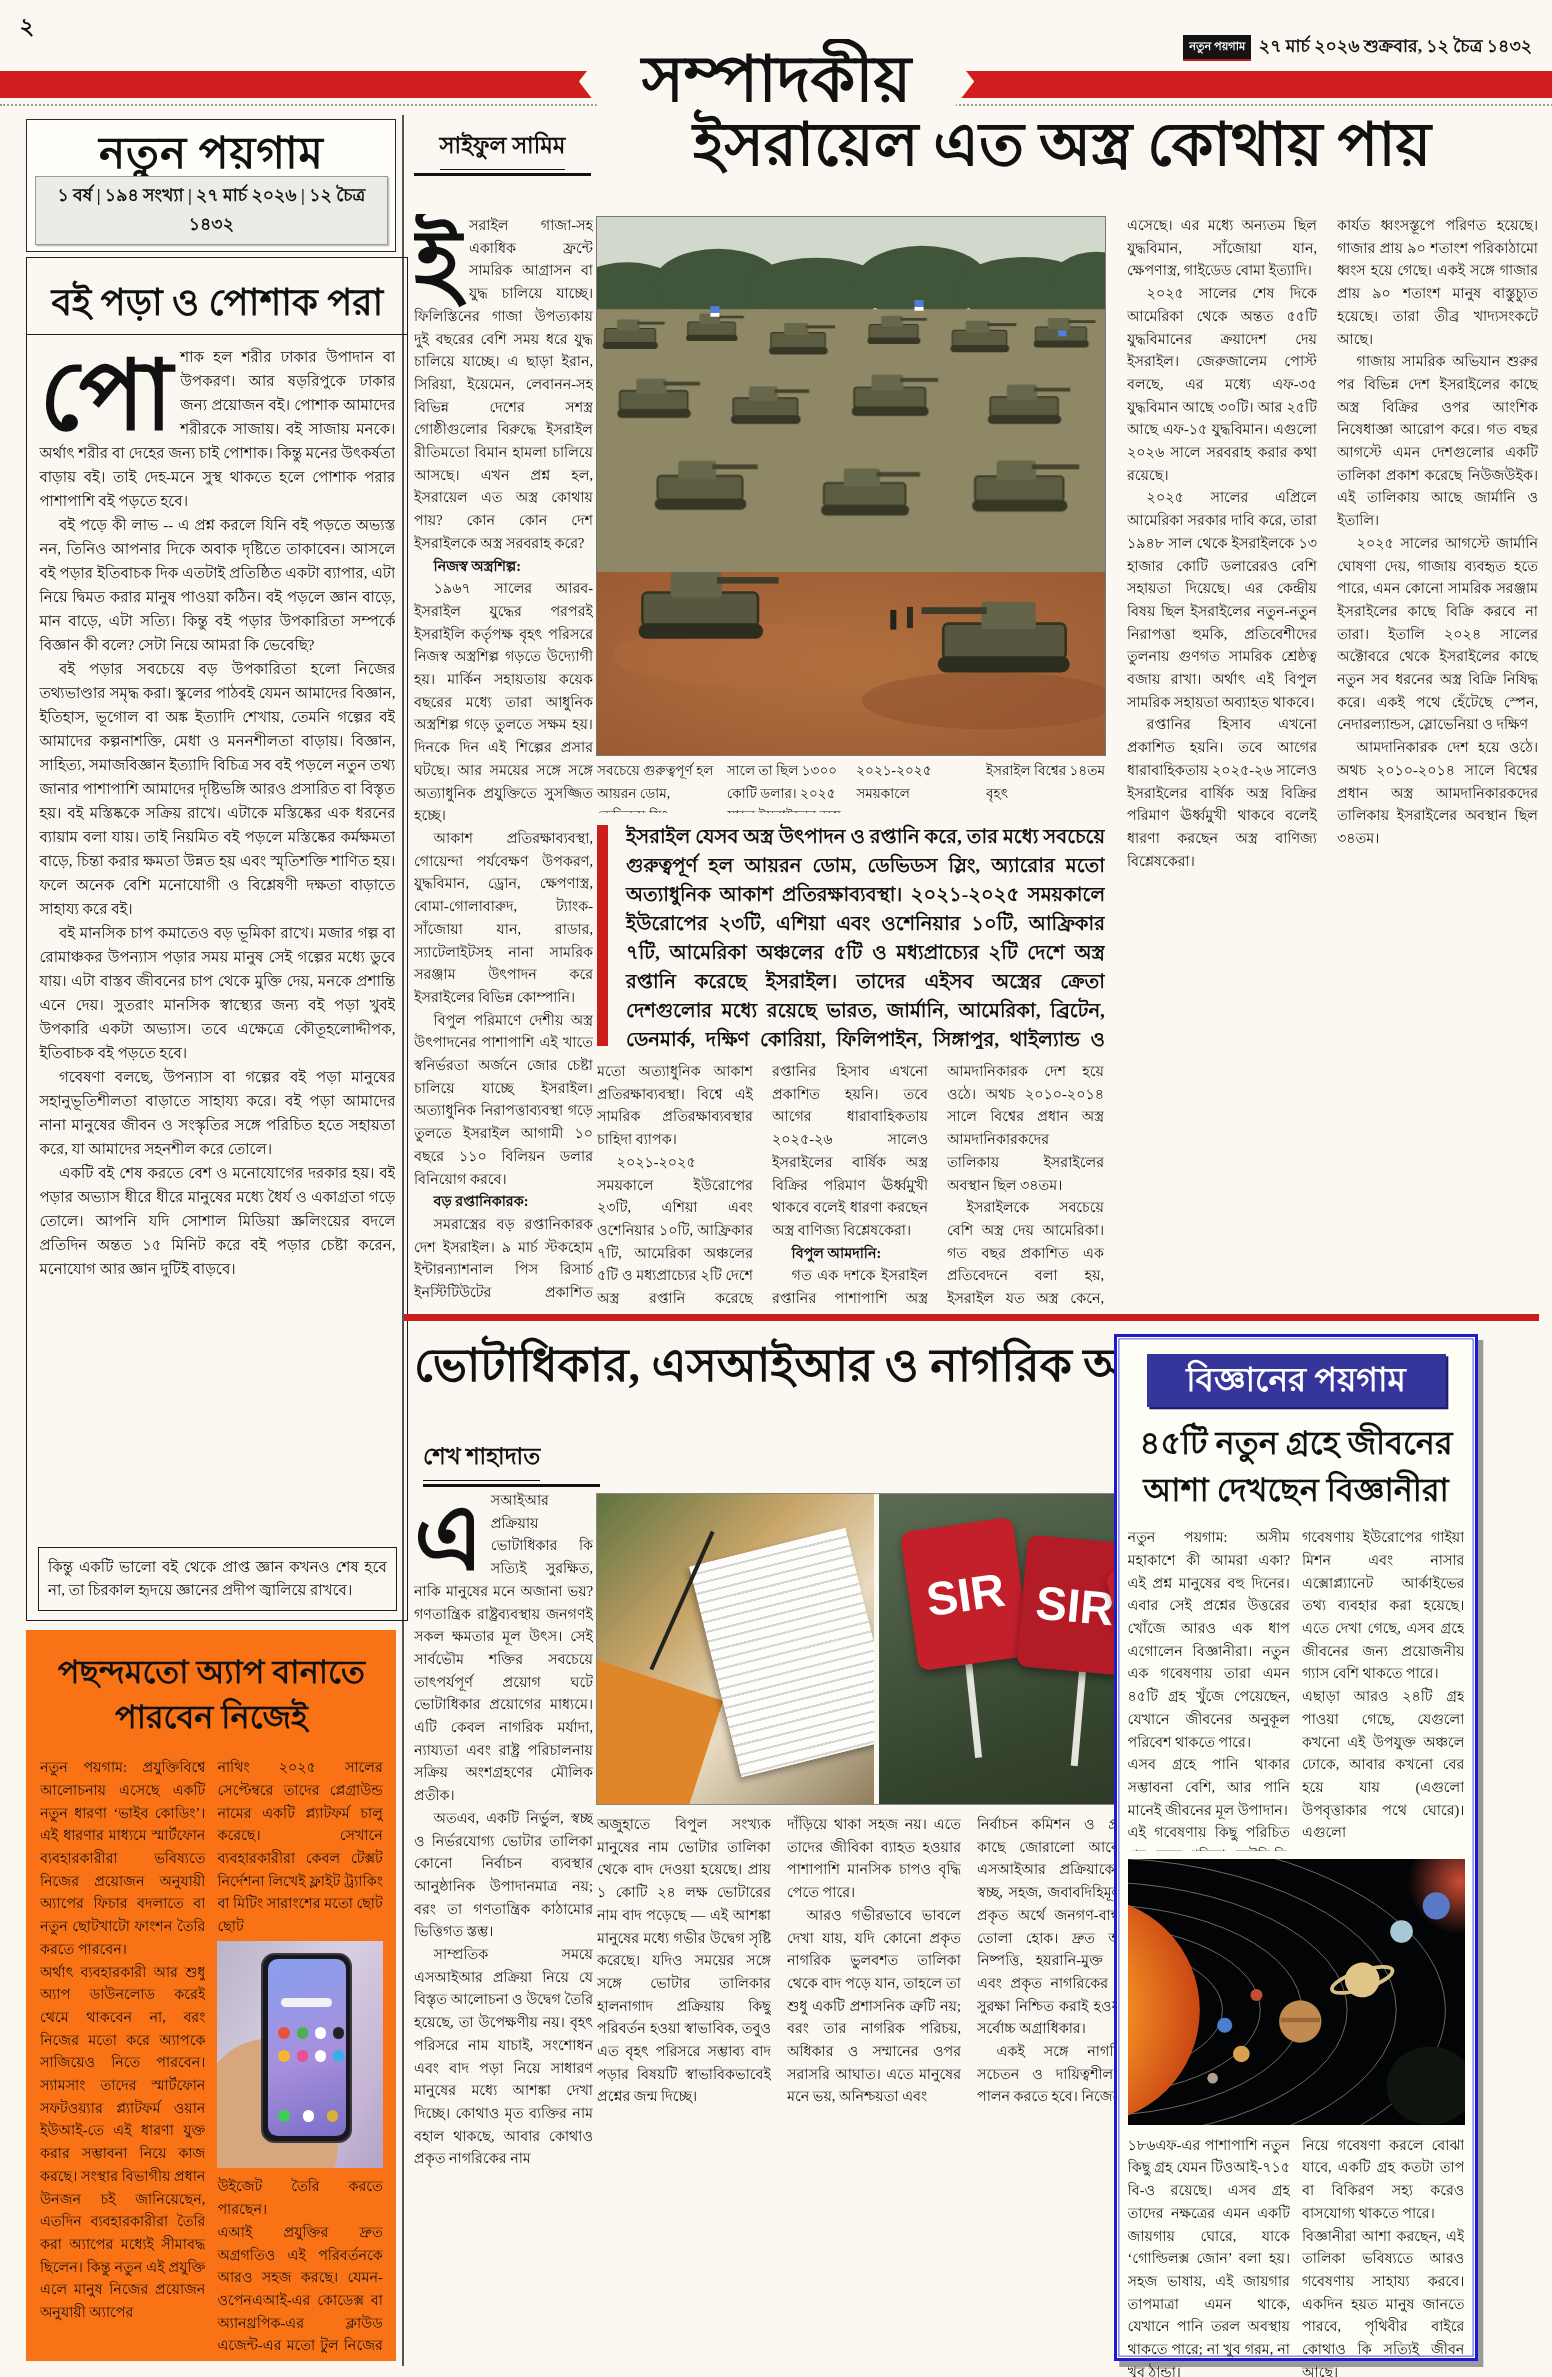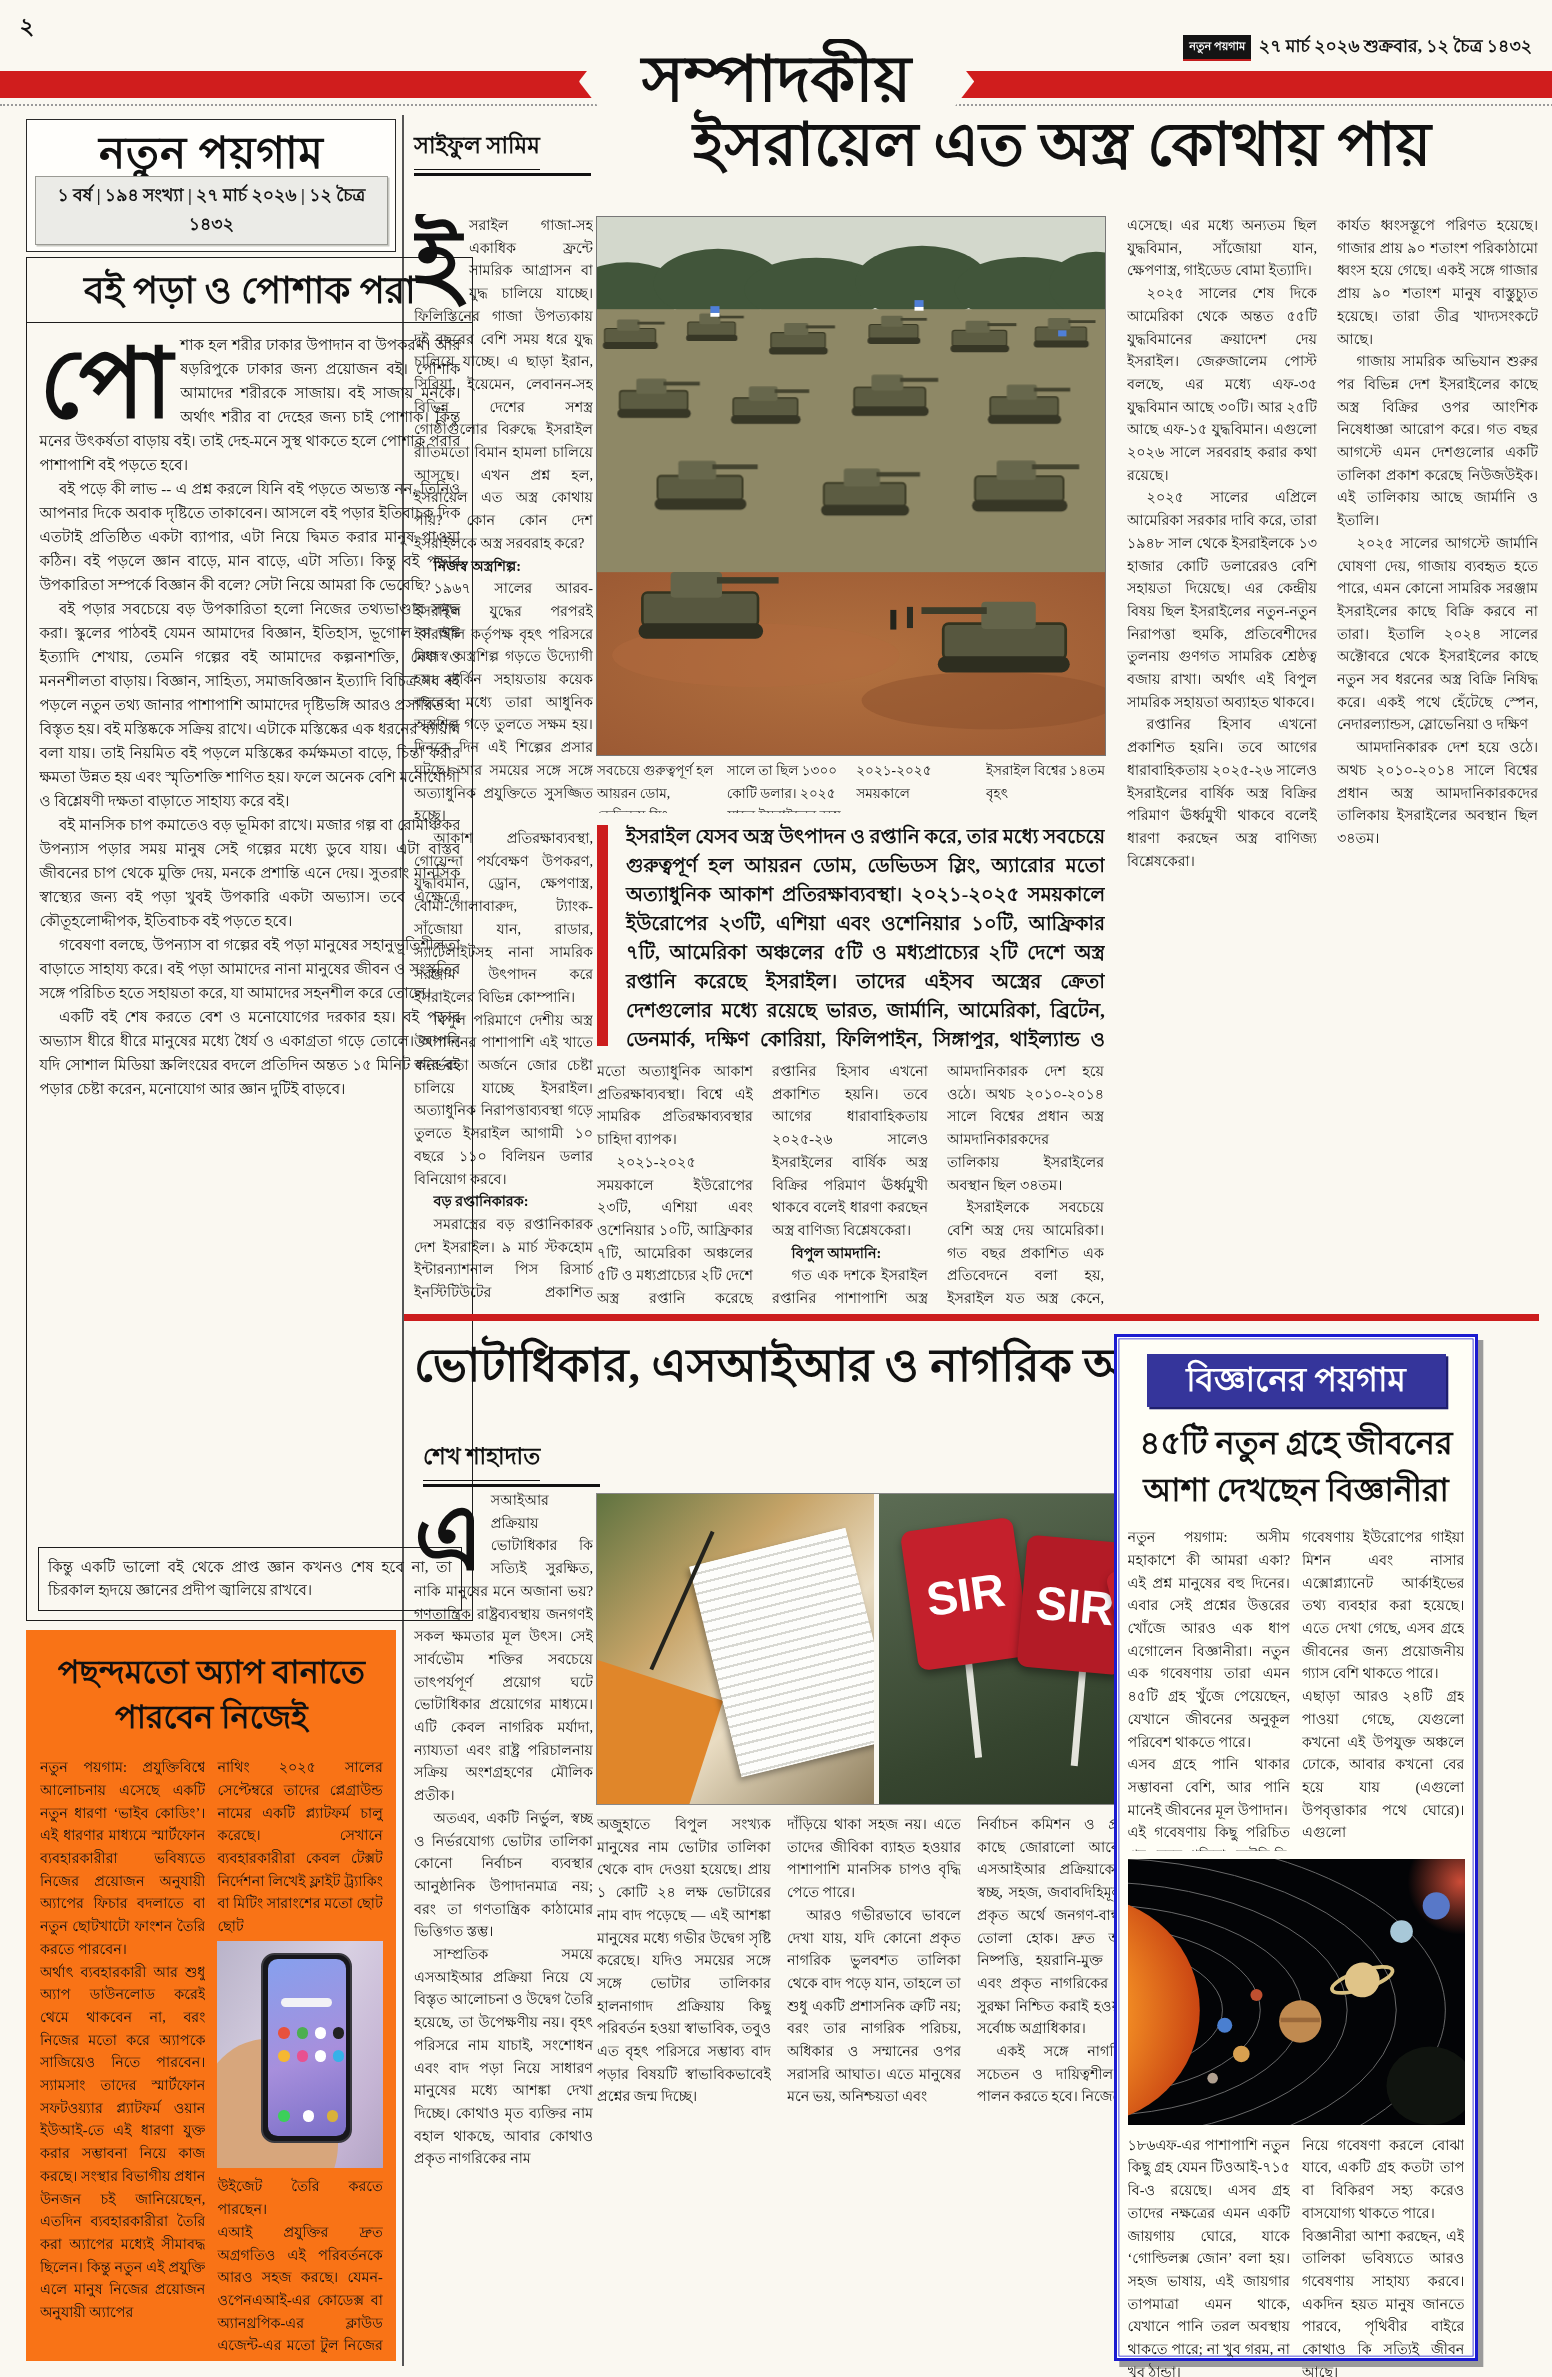--- a/index.html
+++ b/index.html
@@ -30,41 +30,41 @@
   
   .masthead { left:26.4px; top:119px; width:370px; height:133px; border:1.5px solid #2a2a2a; background:#fffefb; text-align:center; }
   .mast-title { font-size:44px; font-weight:bold; line-height:56px; margin-top:6px; letter-spacing:0.8px; }
   .mast-tagrow { display:flex; align-items:center; justify-content:center; gap:6px; margin-top:-4.5px; }
   .mast-tag { font-size:15px; font-weight:bold; }
   .mast-bar { width:91px; height:9px; background:#111; }
   .nib { color:#c81e1e; font-size:19.6px; line-height:15px; }
   .issue-bar { position:absolute; left:7.6px; right:7.6px; bottom:6px; background:#ebebe7; border:0.8px solid #9a9a94; font-size:17.4px; font-weight:bold; padding:4.5px 0; box-shadow:1.5px 1.5px 0 #c8c8c2; }
 
   
-  .book-box { left:26.4px; top:257px; width:447px; height:1364px; border:1.5px solid #1d1d1d; padding:9px 12px; }
+  .book-box { left:26.4px; top:257px; width:382px; height:1364px; border:1.5px solid #1d1d1d; padding:21px 12px; }
   .book-head { font-size:37px; font-weight:bold; text-align:center; line-height:47px; border-bottom:1.5px solid #1d1d1d; padding-bottom:7.6px; margin:0 -12px; padding-left:6px; padding-right:6px; }
   .book-body { margin-top:10.6px; height:1163px; font-size:15px; line-height:24px; }
   .dropcap { float:left; font-weight:bold; line-height:0.85; padding:10.6px 7.6px 0 0; }
   .dc-book { font-size:97px; }
   .book-end { position:absolute; left:10.6px; right:10.6px; bottom:9px; border:1.5px solid #1d1d1d; padding:7.6px 9px; font-size:15px; line-height:23.4px; text-align:justify; }
 
   
   .app-box { left:26.4px; top:1630px; width:370px; height:731px; background:#f97316; padding:19.6px 13.6px 10.6px; }
   .app-head { font-size:32px; font-weight:bold; text-align:center; line-height:45px; }
   .app-cols { display:flex; gap:12px; margin-top:16.6px; height:597px; overflow:hidden; }
   .app-col { width:50%; font-size:14.3px; line-height:22.7px; text-align:justify; overflow:hidden; }
   .phone-shot { width:100%; height:227px; margin:3px 0 7.6px; position:relative; background:linear-gradient(120deg,#b9b3c9,#d8d0e2 45%,#c5b4d4 80%,#b2a4c4); overflow:hidden; }
   .hand { position:absolute; left:-22.7px; bottom:-45px; width:143px; height:174px; background:#d7a67c; border-radius:50% 45% 40% 50%; }
   .phone { position:absolute; left:44px; top:12px; width:91px; height:190px; background:#17171c; border-radius:13.6px; border:2.3px solid #3a3a40; }
   .screen { position:absolute; left:4.5px; top:4.5px; right:4.5px; bottom:4.5px; border-radius:9.8px; background:linear-gradient(160deg,#86a0ee,#a78fdc 55%,#7a6fc8); overflow:hidden; }
   .pill { position:absolute; left:13.6px; top:39px; width:51px; height:9px; background:#f2f2f6; border-radius:4.5px; }
   .icon-dot { position:absolute; width:11.3px; height:11.3px; border-radius:50%; }
 
   
-  .byline-block { left:414px; top:128px; width:177px; }
+  .byline-block { left:414px; top:128px; width:177px;text-align:center; }
   .byline-name { font-size:22.7px; font-weight:bold; border-bottom:1.5px solid #111; display:inline-block; padding-bottom:3px; }
   .byline-rule { border-bottom:3px solid #111; margin-top:3px; width:177px; }
   .isr-head { left:583px; top:89px; width:958px; height:113px; font-size:60px; font-weight:bold; text-align:center; line-height:113px; white-space:nowrap; overflow:hidden; }
   .colblock { font-size:14.3px; line-height:22.7px; }
   .isr-col1 { left:414px; top:214px; width:179px; height:1092px; }
   .isr-photo { left:597px; top:217px; width:508px; height:538px; outline:0.8px solid #777; }
   .isr-colA { left:1127px; top:214px; width:190px; height:1092px; }
   .isr-colB { left:1337px; top:214px; width:201px; height:1092px; }
   .isr-band { left:597px; top:760px; width:508px; height:53px; display:flex; gap:10.6px; overflow:hidden; }
   .isr-band div { width:25%; font-size:13.6px; line-height:22.7px; overflow:hidden; }

